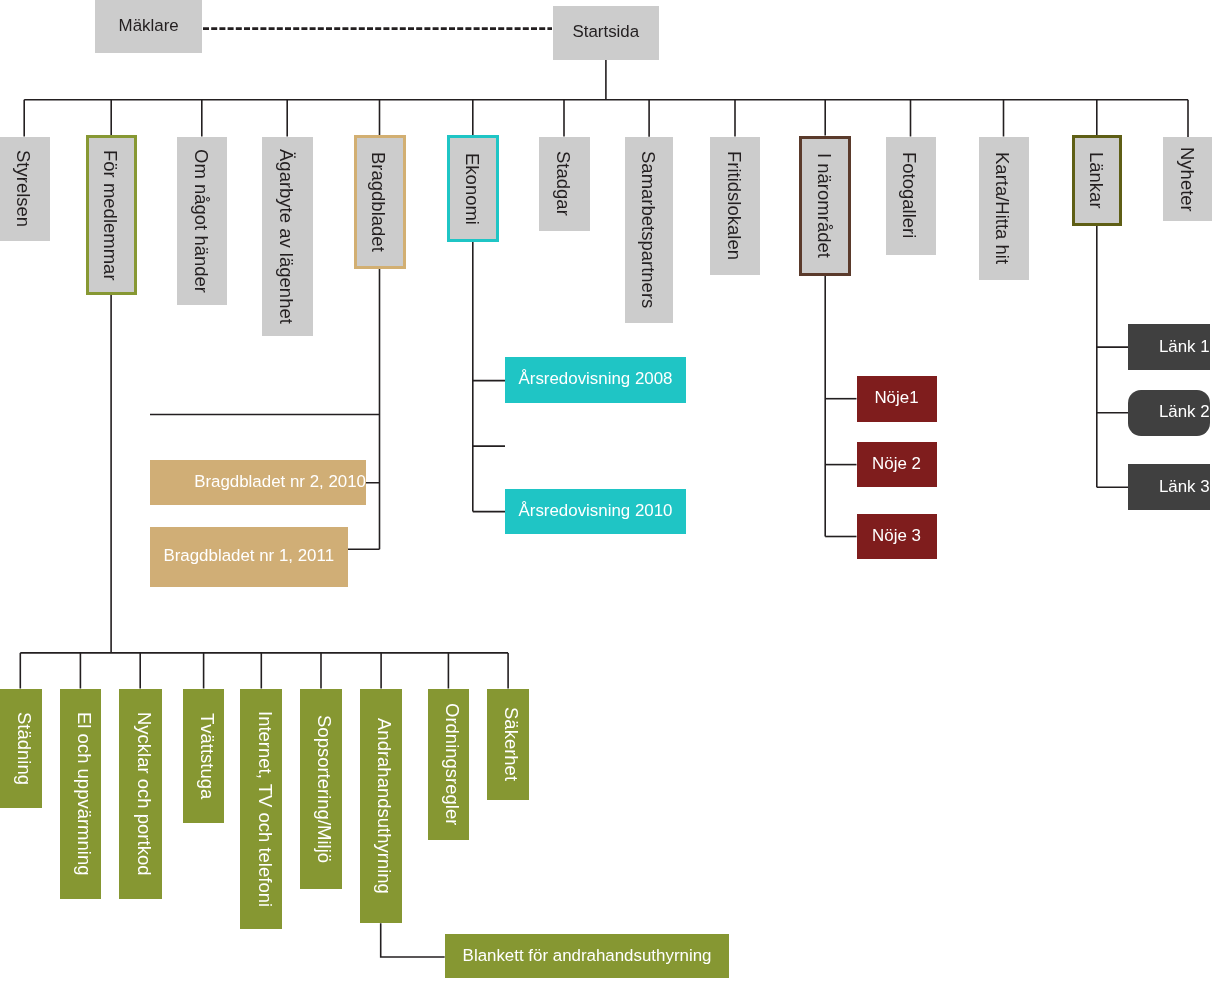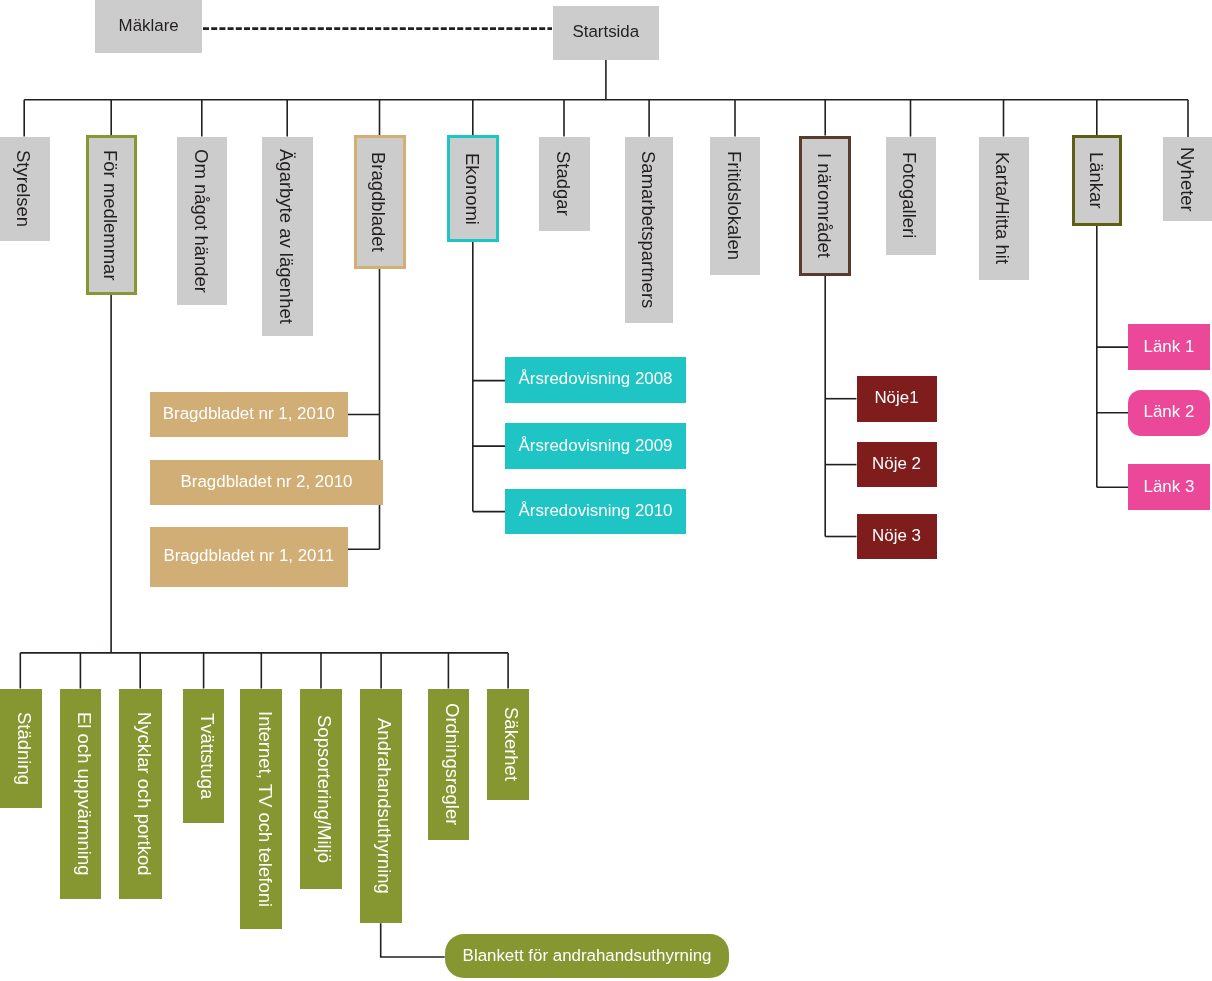--- a/index.html
+++ b/index.html
@@ -20,21 +20,21 @@
   .gray{background:#cccccc;}
   .gray>span{color:#231f20;}
   .bd-olive{border:3px solid #879833;}
   .bd-tan{border:3px solid #d2af72;}
   .bd-cyan{border:3px solid #1fc5c5;}
   .bd-brown{border:3px solid #5a3a2b;}
   .bd-dolive{border:3px solid #5e5e15;}
   .tanfill{background:#d0ae76;}
   .cyanfill{background:#1fc5c5;}
   .brownfill{background:#7f1d1d;align-items:center;}
-  .dolivefill{background:#ec4899;}
+  .dolivefill{background:#404040;justify-content:flex-end;}
   .greenfill{background:#869732;}
   .tanfill>span,.cyanfill>span,.brownfill>span,.dolivefill>span,.greenfill>span{color:#ffffff;}
 </style>
 </head>
 <body>
 
 <div id="stage">
   <svg id="wires" viewBox="0 0 1212 981">
     <line class="ln dash" x1="203.0" y1="28.6" x2="552.0" y2="28.6"></line>
     <path class="ln" d="M605.9 59.7 V 99.8"></path>
@@ -123,34 +123,28 @@
     </div>
   <div class="node gray vert" style="left:978.5px;top:136.5px;width:50.0px;height:143.0px;">
       <span>Karta/Hitta hit</span>
     </div>
   <div class="node gray bd-dolive vert" style="left:1071.5px;top:135.4px;width:50.5px;height:90.4px;">
       <span>Länkar</span>
     </div>
   <div class="node gray vert" style="left:1163.0px;top:137.0px;width:50.0px;height:84.0px;">
       <span>Nyheter</span>
     </div>
-  <div class="node tanfill" style="left:150.0px;top:392.0px;width:197.5px;height:45.0px;">
-      <span>Bragdbladet nr 1, 2010</span>
-    </div>
-  <div class="node tanfill" style="left:150.0px;top:460.2px;width:233px;height:45.0px;">
+  <div class="node tanfill" style="left:150.0px;top:460.2px;width:216px;height:45.0px;justify-content:flex-end;">
       <span>Bragdbladet nr 2, 2010</span>
     </div>
   <div class="node tanfill" style="left:150.0px;top:526.8px;width:197.5px;height:60px;">
       <span>Bragdbladet nr 1, 2011</span>
     </div>
   <div class="node cyanfill" style="left:505.0px;top:357px;width:181.0px;height:45.5px;">
       <span>Årsredovisning 2008</span>
-    </div>
-  <div class="node cyanfill" style="left:505.0px;top:423.4px;width:181.0px;height:45.5px;">
-      <span>Årsredovisning 2009</span>
     </div>
   <div class="node cyanfill" style="left:505.0px;top:488.9px;width:181.0px;height:45.5px;">
       <span>Årsredovisning 2010</span>
     </div>
   <div class="node brownfill" style="left:856.5px;top:375.8px;width:80.0px;height:45.8px;">
       <span>Nöje1</span>
     </div>
   <div class="node brownfill" style="left:856.5px;top:441.7px;width:80.0px;height:45.8px;">
       <span>Nöje 2</span>
     </div>
@@ -186,16 +180,16 @@
     </div>
   <div class="node greenfill vert" style="left:359.7px;top:688.5px;width:42.7px;height:234.4px;">
       <span>Andrahandsuthyrning</span>
     </div>
   <div class="node greenfill vert" style="left:427.7px;top:688.5px;width:41.5px;height:151.3px;">
       <span>Ordningsregler</span>
     </div>
   <div class="node greenfill vert" style="left:487.3px;top:688.5px;width:41.6px;height:111.5px;">
       <span>Säkerhet</span>
     </div>
-  <div class="node greenfill" style="left:444.7px;top:934.3px;width:284.7px;height:43.7px;border-radius:19px;">
+  <div class="node greenfill" style="left:444.7px;top:934.3px;width:284.7px;height:43.7px;">
       <span>Blankett för andrahandsuthyrning</span>
     </div>
 </div>
 
 </body></html>

